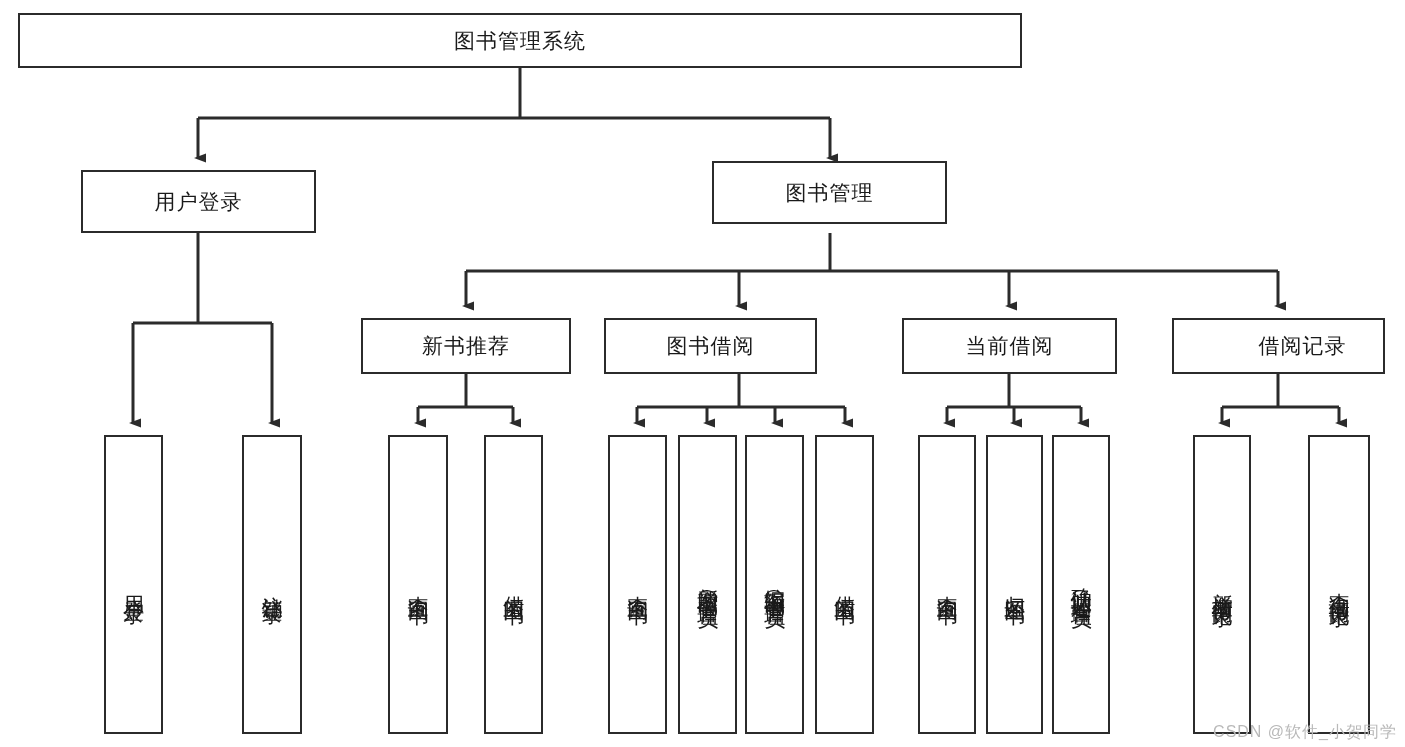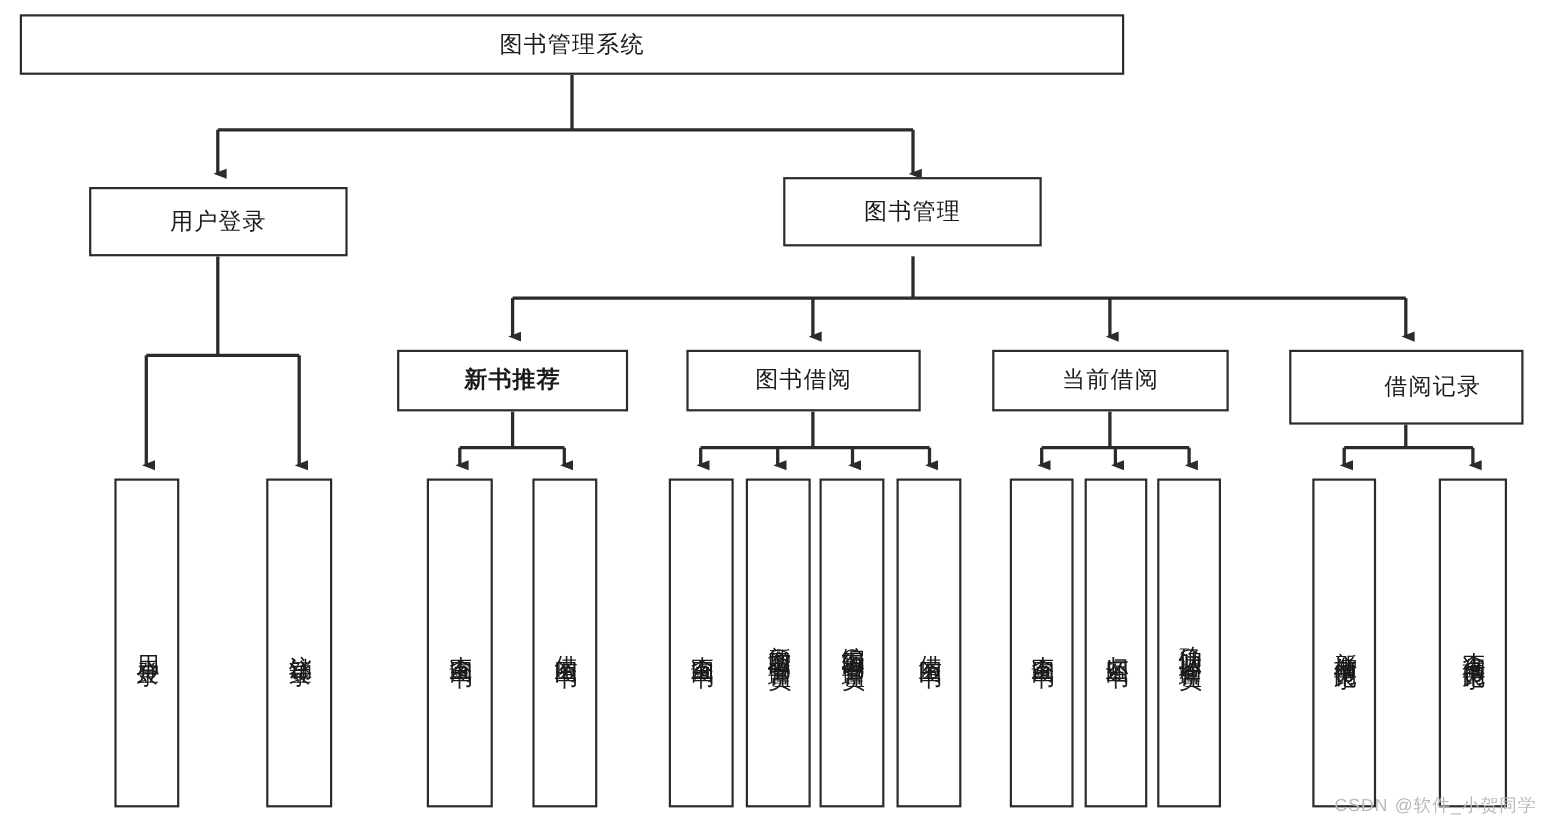--- a/index.html
+++ b/index.html
@@ -126,30 +126,30 @@
     <span>图书管理系统</span>
   </div>
 
   <div class="node h" style="left:81px; top:170px; width:235px; height:63px;">
     <span>用户登录</span>
   </div>
   <div class="node h" style="left:712px; top:161px; width:235px; height:63px;">
     <span>图书管理</span>
   </div>
 
-  <div class="node h" style="left:361px; top:318px; width:210px; height:56px;font-weight:bold;">
+  <div class="node h" style="left:361px; top:318px; width:210px; height:56px;">
     <span>新书推荐</span>
   </div>
-  <div class="node h" style="left:624px; top:318px; width:213px; height:56px;">
+  <div class="node h" style="left:604px; top:318px; width:213px; height:56px;">
     <span>图书借阅</span>
   </div>
   <div class="node h" style="left:902px; top:318px; width:215px; height:56px;">
     <span>当前借阅</span>
   </div>
-  <div class="node h" style="left:1172px; top:318px; width:213px; height:68px;padding-left:48px;">
+  <div class="node h" style="left:1172px; top:318px; width:213px; height:56px;padding-left:48px;">
     <span>借阅记录</span>
   </div>
 
   <div class="node v" style="left:104px; top:435px; width:59px; height:299px;">
     <span class="vtext">用户登录</span>
   </div>
   <div class="node v" style="left:242px; top:435px; width:60px; height:299px;">
     <span class="vtext">注销登录</span>
   </div>
 

